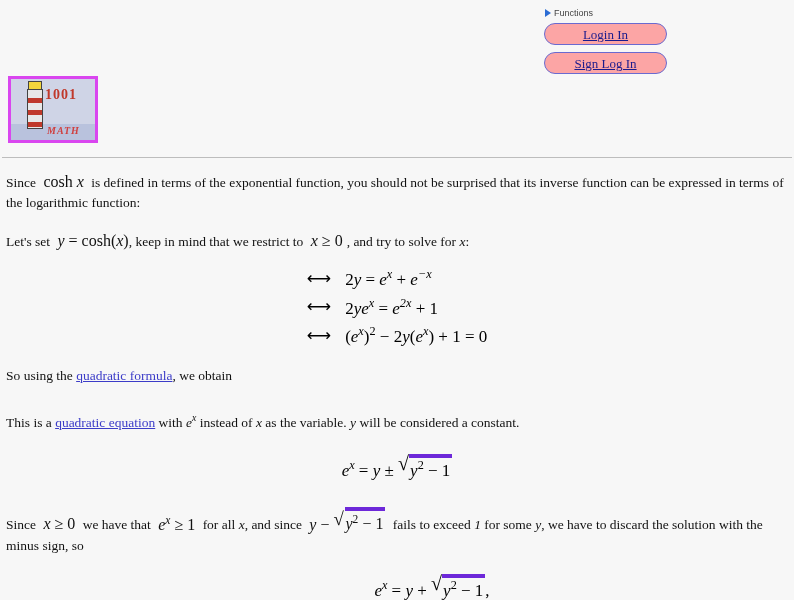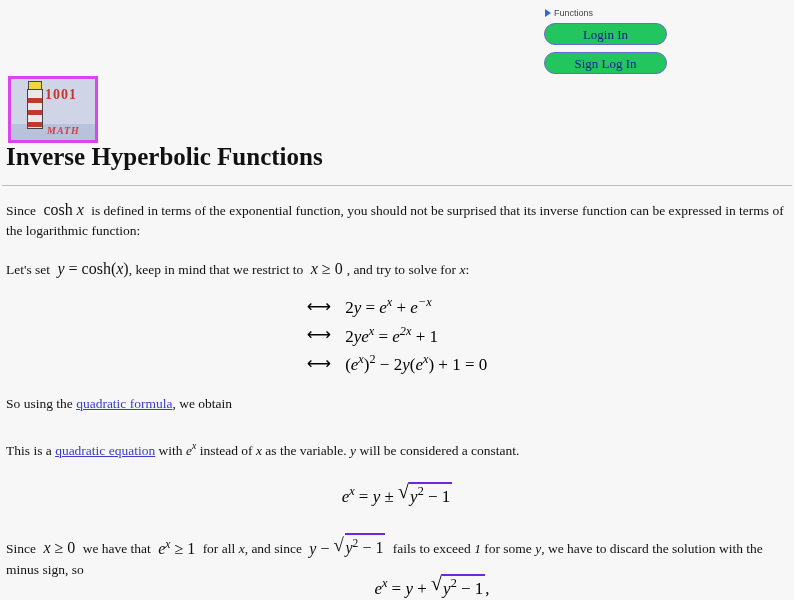--- a/index.html
+++ b/index.html
@@ -39,28 +39,29 @@
     border-bottom: 4px solid transparent;
     display: inline-block;
   }
   .auth-btn {
     position: absolute;
     left: 544px;
     width: 123px;
     height: 22px;
     border: 1px solid #6a6ad0;
     border-radius: 11px;
-    background: #22c55e;
+    background: #fca5a5;
     color: #1a1a8c;
     font-family: "Liberation Serif", serif;
     font-size: 13px;
     text-align: center;
     line-height: 22px;
     box-sizing: border-box;
     cursor: pointer;
+    text-decoration: underline;
   }
   .auth-btn.login { top: 23px; }
   .auth-btn.signup { top: 52px; }
 
   
   .logo {
     position: absolute;
     left: 8px;
     top: 76px;
     width: 84px;
@@ -166,21 +167,21 @@
   
   .rad { display: inline-block; position: relative; padding-left: 11px; }
   .rad::before {
     content: "\221A";
     position: absolute;
     left: 0; top: -1px;
     font-size: 1.18em;
   }
   .rad .bar {
     display: inline-block;
-    border-top: 2px solid #6d28d9;
+    border-top: 4px solid #6d28d9;
     padding: 0 2px 0 1px;
     margin-top: 1px;
   }
 
   .fragment-bottom {
     position: absolute;
     left: 0;
     top: 573px;
     width: 794px;
     text-align: center;
@@ -210,21 +211,20 @@
     <div class="stripe s1"></div>
     <div class="stripe s2"></div>
     <div class="stripe s3"></div>
   </div>
   <div class="topword">1001</div>
   <div class="mathword">MATH</div>
 </div>
 
 <div class="content">
 
-  <h1 class="page-title">Inverse Hyperbolic Functions</h1>
 
   <hr class="rule">
 
   <p class="para">
     <span>Since</span>
     <span class="big">&nbsp;<span class="mroman">cosh</span>&nbsp;<span class="m">x</span>&nbsp;</span>
     <span>is defined in terms of the exponential function, you should not be surprised that its inverse function can be expressed in terms of the logarithmic function:</span>
   </p>
 
   <p class="para spaced">

